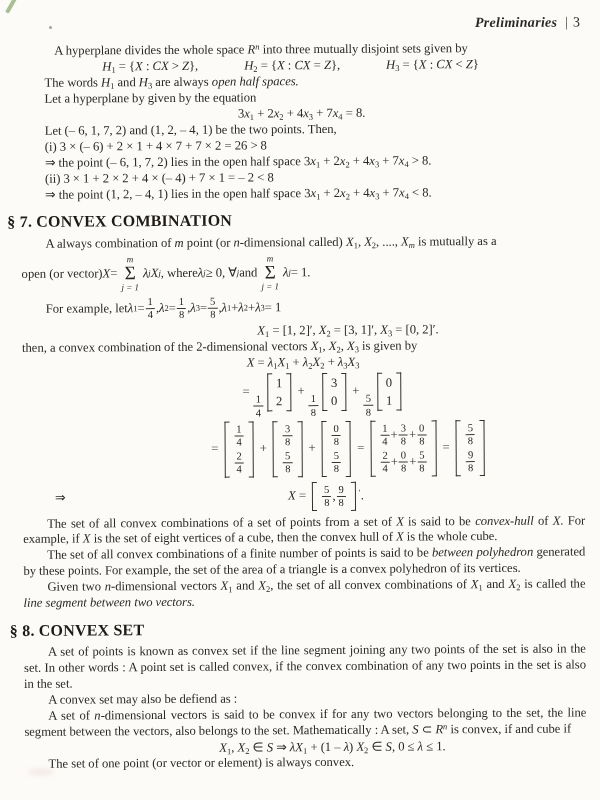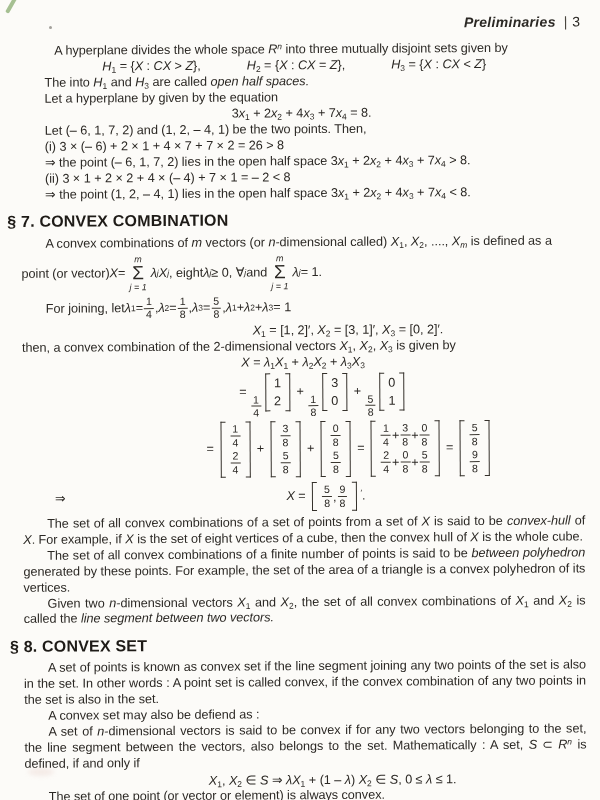--- a/index.html
+++ b/index.html
@@ -1,20 +1,20 @@
 <!DOCTYPE html>
 <html><head>
 <meta charset="utf-8">
 <style>
   html,body{margin:0;padding:0;background:#d8d6d1;}
   .page{
     position:relative;width:600px;height:800px;margin:0 auto;
     background:#fcfbf8;overflow:hidden;box-sizing:border-box;
     padding:13px 18px 0 20px;
-    font-family:Liberation Sans, sans-serif;
+    font-family:Liberation Serif, serif;
     color:#2b2824;font-size:12.7px;line-height:16px;letter-spacing:-0.05px;
   }
   .tilt{transform:rotate(-0.35deg);transform-origin:55% 0;}
   .it{font-style:italic;}
   
   .header{text-align:right;font-size:14px;line-height:17px;margin:2px 2px 9px 0;}
   .h-title{font-weight:bold;font-style:italic;letter-spacing:.3px;}
   .h-sep{margin:0 5px 0 8px;color:#4a463f;font-weight:normal;}
   
   .line{margin-left:24px;min-height:16px;}
@@ -68,64 +68,64 @@
   <div class="smudge"></div>
 
   <div class="tilt">
 
     <div class="header">
       <span class="h-title">Preliminaries</span><span class="h-sep">|</span><span class="h-page">3</span>
     </div>
 
     <div class="line first-ind"><span>A hyperplane divides the whole space </span><span class="it">R</span><sup class="it">n</sup><span> into three mutually disjoint sets given by</span></div>
     <div class="line hdefs"><span class="it">H</span><sub>1</sub><span> = {</span><span class="it">X</span><span> : </span><span class="it">CX</span><span> &gt; </span><span class="it">Z</span><span>},</span><span class="gap" style="display: inline-block; width: 46px;"></span><span class="it">H</span><sub>2</sub><span> = {</span><span class="it">X</span><span> : </span><span class="it">CX</span><span> = </span><span class="it">Z</span><span>},</span><span class="gap" style="display: inline-block; width: 46px;"></span><span class="it">H</span><sub>3</sub><span> = {</span><span class="it">X</span><span> : </span><span class="it">CX</span><span> &lt; </span><span class="it">Z</span><span>}</span></div>
-    <div class="line"><span>The into </span><span class="it">H</span><sub>1</sub><span> and </span><span class="it">H</span><sub>3</sub><span> are called </span><span class="it">open half spaces.</span></div>
+    <div class="line"><span>The words </span><span class="it">H</span><sub>1</sub><span> and </span><span class="it">H</span><sub>3</sub><span> are always </span><span class="it">open half spaces.</span></div>
     <div class="line"><span>Let a hyperplane by given by the equation</span></div>
     <div class="line center"><span>3</span><span class="it">x</span><sub>1</sub><span> + 2</span><span class="it">x</span><sub>2</sub><span> + 4</span><span class="it">x</span><sub>3</sub><span> + 7</span><span class="it">x</span><sub>4</sub><span> = 8.</span></div>
     <div class="line"><span>Let (– 6, 1, 7, 2) and (1, 2, – 4, 1) be the two points. Then,</span></div>
     <div class="line"><span>(i) 3 × (– 6) + 2 × 1 + 4 × 7 + 7 × 2 = 26 &gt; 8</span></div>
     <div class="line"><span>⇒ the point (– 6, 1, 7, 2) lies in the open half space 3</span><span class="it">x</span><sub>1</sub><span> + 2</span><span class="it">x</span><sub>2</sub><span> + 4</span><span class="it">x</span><sub>3</sub><span> + 7</span><span class="it">x</span><sub>4</sub><span> &gt; 8.</span></div>
     <div class="line"><span>(ii) 3 × 1 + 2 × 2 + 4 × (– 4) + 7 × 1 = – 2 &lt; 8</span></div>
     <div class="line"><span>⇒ the point (1, 2, – 4, 1) lies in the open half space 3</span><span class="it">x</span><sub>1</sub><span> + 2</span><span class="it">x</span><sub>2</sub><span> + 4</span><span class="it">x</span><sub>3</sub><span> + 7</span><span class="it">x</span><sub>4</sub><span> &lt; 8.</span></div>
 
     <div class="h2">§ 7. CONVEX COMBINATION</div>
 
-    <div class="line"><span>A convex combinations of </span><span class="it">m</span><span> vectors (or </span><span class="it">n</span><span>-dimensional called) </span><span class="it">X</span><sub>1</sub><span>, </span><span class="it">X</span><sub>2</sub><span>, ...., </span><span class="it">X</span><sub class="it">m</sub><span> is defined as a</span></div>
+    <div class="line"><span>A always combination of </span><span class="it">m</span><span> point (or </span><span class="it">n</span><span>-dimensional called) </span><span class="it">X</span><sub>1</sub><span>, </span><span class="it">X</span><sub>2</sub><span>, ...., </span><span class="it">X</span><sub class="it">m</sub><span> is mutually as a</span></div>
     <div class="line" style="margin-left:0;margin-top:3px;margin-bottom:3px;min-height:36px;display:flex;align-items:center;">
-        <span>point (or vector) </span>
+        <span>open (or vector) </span>
         <span class="it">X</span>
         <span> = </span>
         <span class="sum">
           <span class="sl it">m</span>
           <span class="sig">Σ</span>
           <span class="sl it">j = 1</span>
         </span>
         <span> </span>
         <span class="it">λ</span>
         <sub class="it">j</sub>
         <span class="it">X</span>
         <sub class="it">j</sub>
-        <span>,  eight </span>
+        <span>,  where </span>
         <span class="it">λ</span>
         <sub class="it">j</sub>
         <span> ≥ 0, ∀</span>
         <sub class="it">j</sub>
         <span> and </span>
         <span class="sum">
           <span class="sl it">m</span>
           <span class="sig">Σ</span>
           <span class="sl it">j = 1</span>
         </span>
         <span> </span>
         <span class="it">λ</span>
         <sub class="it">j</sub>
         <span>  = 1.</span>
       </div>
     <div class="line" style="margin-top:2px;margin-bottom:2px;min-height:26px;display:flex;align-items:center;">
-        <span>For joining, let </span>
+        <span>For example, let </span>
         <span class="it">λ</span>
         <sub>1</sub>
         <span> = </span>
         <span class="frac">
           <span class="fn">1</span>
           <span class="fd">4</span>
         </span>
         <span>,  </span>
         <span class="it">λ</span>
         <sub>2</sub>
@@ -326,18 +326,18 @@
           </span><sup>′</sup><span>.</span></span>
     </div>
     <p class="para"><span>The set of all convex combinations of a set of points from a set of </span><span class="it">X</span><span> is said to be </span><span class="it">convex-hull</span><span> of </span><span class="it">X</span><span>. For example, if </span><span class="it">X</span><span> is the set of eight vertices of a cube, then the convex hull of </span><span class="it">X</span><span> is the whole cube.</span></p>
     <p class="para"><span>The set of all convex combinations of a finite number of points is said to be </span><span class="it">between polyhedron</span><span> generated by these points. For example, the set of the area of a triangle is a convex polyhedron of its vertices.</span></p>
     <p class="para"><span>Given two </span><span class="it">n</span><span>-dimensional vectors </span><span class="it">X</span><sub>1</sub><span> and </span><span class="it">X</span><sub>2</sub><span>, the set of all convex combinations of </span><span class="it">X</span><sub>1</sub><span> and </span><span class="it">X</span><sub>2</sub><span> is called the </span><span class="it">line segment between two vectors.</span></p>
 
     <div class="h2">§ 8. CONVEX SET</div>
 
     <p class="para"><span>A set of points is known as convex set if the line segment joining any two points of the set is also in the set. In other words : A point set is called convex, if the convex combination of any two points in the set is also in the set.</span></p>
     <p class="para nojust"><span>A convex set may also be defiend as :</span></p>
-    <p class="para"><span>A set of </span><span class="it">n</span><span>-dimensional vectors is said to be convex if for any two vectors belonging to the set, the line segment between the vectors, also belongs to the set. Mathematically : A set, </span><span class="it">S</span><span> ⊂ </span><span class="it">R</span><sup class="it">n</sup><span> is defined, if and only if</span></p>
+    <p class="para"><span>A set of </span><span class="it">n</span><span>-dimensional vectors is said to be convex if for any two vectors belonging to the set, the line segment between the vectors, also belongs to the set. Mathematically : A set, </span><span class="it">S</span><span> ⊂ </span><span class="it">R</span><sup class="it">n</sup><span> is convex, if and cube if</span></p>
     <div class="line center" style="padding-left:54px;margin-top:1px;"><span class="it">X</span><sub>1</sub><span>, </span><span class="it">X</span><sub>2</sub><span> ∈ </span><span class="it">S</span><span> ⇒ </span><span class="it">λX</span><sub>1</sub><span> + (1 – </span><span class="it">λ</span><span>) </span><span class="it">X</span><sub>2</sub><span> ∈ </span><span class="it">S</span><span>, 0 ≤ </span><span class="it">λ</span><span> ≤ 1.</span></div>
     <p class="para nojust"><span>The set of one point (or vector or element) is always convex.</span></p>
 
   </div>
 </div>
 
 </body></html>

